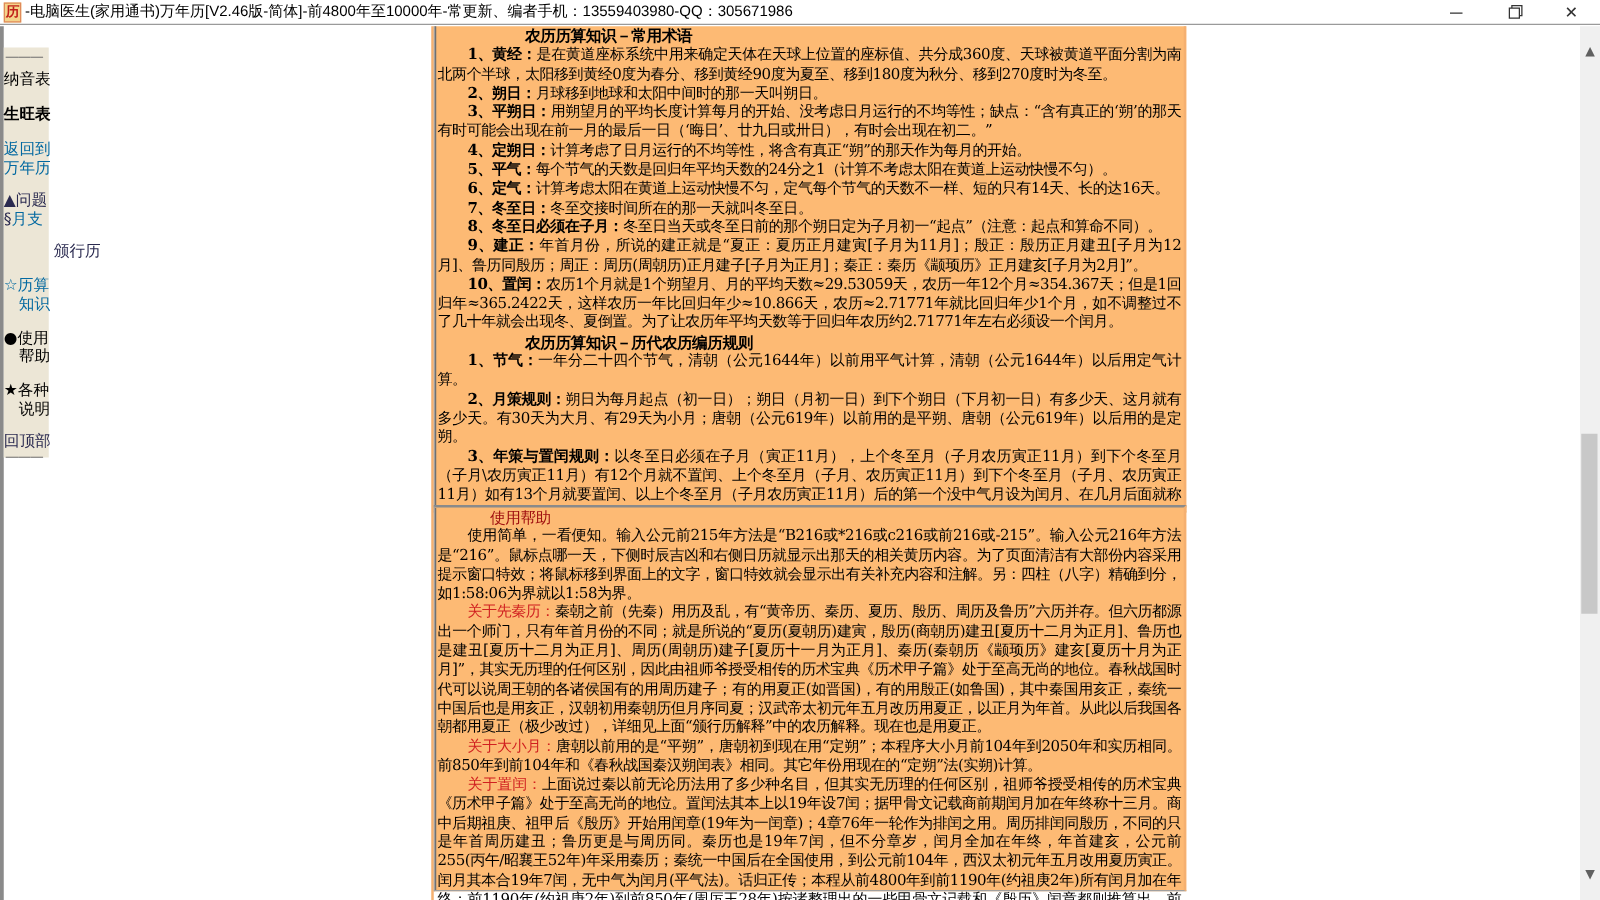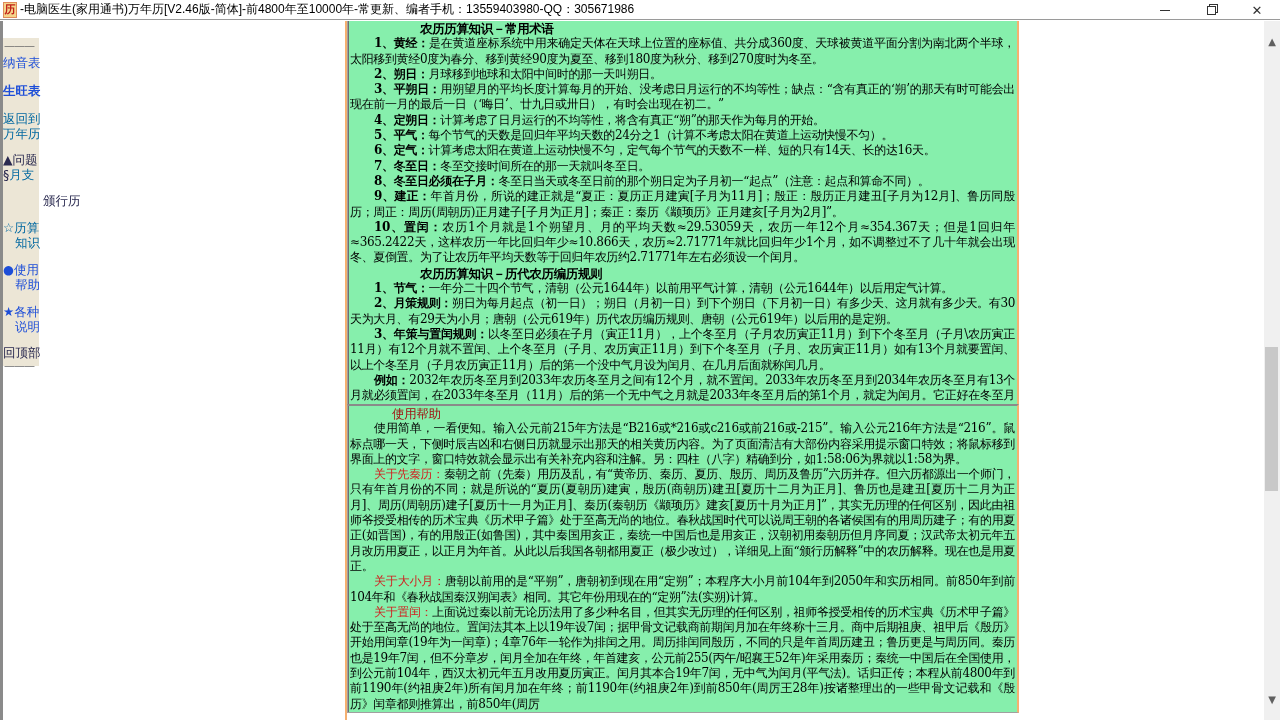--- a/index.html
+++ b/index.html
@@ -16,26 +16,26 @@
   .win-btn.max span { display: block; width: 9px; height: 9px; border: 1px solid #333; box-shadow: 2px -2px 0 -1px #fff, 2px -2px 0 0 #333; }
 
   
   .left-edge { position: absolute; left: 0; top: 21px; width: 3px; height: 699px; background: #8a8a8a; }
 
   
   .sidebar { position: absolute; left: 3px; top: 38px; width: 36px; height: 328px; background: #ece6d6; font-size: 12.5px; line-height: 15px; padding-top: 2px; }
   .sb-dash { color: #6c6c6c; letter-spacing: -1px; font-size: 11px; height: 12px; line-height: 12px; padding-left: 1px; }
   .sb-item { display: block; text-decoration: none; padding-left: 0; cursor: pointer; white-space: nowrap; }
   .sb-item .ln2 { display: block; }
-  .c-blue { color: #1d4ed8; }
+  .c-blue { color: #000000; }
   .c-red { color: #0369a1; }
   .c-dark { color: #2a2a50; }
 
   
-  .panel { position: absolute; left: 347px; width: 672px; background: #86efac; border: 1px solid #a0a0a0; border-right: 2px solid #f5b070; }
+  .panel { position: absolute; left: 347px; width: 602px; background: #fdba74; border: 1px solid #a0a0a0; border-right: 2px solid #f5b070; }
   .panel.top { top: 21px; height: 389px; border-top: none; box-shadow: inset 1px 0 0 #707070; }
   .panel.bottom { top: 404px; height: 309px; border-top: 2px solid #8a8a8a; box-shadow: inset 1px 0 0 #707070; }
   .panel-inner { padding: 0 2px 0 2px; font-family: "DejaVu Serif", serif; font-size: 12px; line-height: 15.3px; color: #000; letter-spacing: -0.35px; }
   .panel-inner p { margin: 0; text-align: justify; }
   .indent { text-indent: 2em; }
   .sec-title { font-weight: bold; padding-left: 70px; font-size: 12.5px; }
   .term { font-weight: bold; }
   .help-title { color: #a01010; padding-left: 42px; font-size: 12.5px; }
   .red-label { color: #d02020; }
   .left-gutter { position: absolute; left: 345px; top: 21px; width: 2px; height: 699px; background: #f5b070; }
@@ -120,21 +120,21 @@
     <p class="indent"><span class="term">5、平气：</span><span>每个节气的天数是回归年平均天数的24分之1（计算不考虑太阳在黄道上运动快慢不匀）。</span></p>
     <p class="indent"><span class="term">6、定气：</span><span>计算考虑太阳在黄道上运动快慢不匀，定气每个节气的天数不一样、短的只有14天、长的达16天。</span></p>
     <p class="indent"><span class="term">7、冬至日：</span><span>冬至交接时间所在的那一天就叫冬至日。</span></p>
     <p class="indent"><span class="term">8、冬至日必须在子月：</span><span>冬至日当天或冬至日前的那个朔日定为子月初一“起点”（注意：起点和算命不同）。</span></p>
     <p class="indent"><span class="term">9、建正：</span><span>年首月份，所说的建正就是“夏正：夏历正月建寅[子月为11月]；殷正：殷历正月建丑[子月为12月]、鲁历同殷历；周正：周历(周朝历)正月建子[子月为正月]；秦正：秦历《颛顼历》正月建亥[子月为2月]”。</span></p>
     <p class="indent"><span class="term">10、置闰：</span><span>农历1个月就是1个朔望月、月的平均天数≈29.53059天，农历一年12个月≈354.367天；但是1回归年≈365.2422天，这样农历一年比回归年少≈10.866天，农历≈2.71771年就比回归年少1个月，如不调整过不了几十年就会出现冬、夏倒置。为了让农历年平均天数等于回归年农历约2.71771年左右必须设一个闰月。</span></p>
 
     <p class="sec-title">农历历算知识－历代农历编历规则</p>
 
     <p class="indent"><span class="term">1、节气：</span><span>一年分二十四个节气，清朝（公元1644年）以前用平气计算，清朝（公元1644年）以后用定气计算。</span></p>
-    <p class="indent"><span class="term">2、月策规则：</span><span>朔日为每月起点（初一日）；朔日（月初一日）到下个朔日（下月初一日）有多少天、这月就有多少天。有30天为大月、有29天为小月；唐朝（公元619年）历代农历编历规则、唐朝（公元619年）以后用的是定朔。</span></p>
+    <p class="indent"><span class="term">2、月策规则：</span><span>朔日为每月起点（初一日）；朔日（月初一日）到下个朔日（下月初一日）有多少天、这月就有多少天。有30天为大月、有29天为小月；唐朝（公元619年）以前用的是平朔、唐朝（公元619年）以后用的是定朔。</span></p>
     <p class="indent"><span class="term">3、年策与置闰规则：</span><span>以冬至日必须在子月（寅正11月），上个冬至月（子月农历寅正11月）到下个冬至月（子月\农历寅正11月）有12个月就不置闰、上个冬至月（子月、农历寅正11月）到下个冬至月（子月、农历寅正11月）如有13个月就要置闰、以上个冬至月（子月农历寅正11月）后的第一个没中气月设为闰月、在几月后面就称闰几月。</span></p>
     <p class="indent"><span class="term">例如：</span><span>2032年农历冬至月到2033年农历冬至月之间有12个月，就不置闰。2033年农历冬至月到2034年农历冬至月有13个月就必须置闰，在2033年冬至月（11月）后的第一个无中气之月就是2033年冬至月后的第1个月，就定为闰月。它正好在冬至月（子月[11月]）后，所以就叫闰子月（闰11月）。</span></p>
   </div>
 </div>
 
 <div class="panel bottom">
   <div class="panel-inner">
     <p class="help-title">使用帮助</p>
     <p class="indent">使用简单，一看便知。输入公元前215年方法是“B216或*216或c216或前216或-215”。输入公元216年方法是“216”。鼠标点哪一天，下侧时辰吉凶和右侧日历就显示出那天的相关黄历内容。为了页面清洁有大部份内容采用提示窗口特效；将鼠标移到界面上的文字，窗口特效就会显示出有关补充内容和注解。另：四柱（八字）精确到分，如1:58:06为界就以1:58为界。</p>
     <p class="indent"><span class="red-label">关于先秦历：</span><span>秦朝之前（先秦）用历及乱，有“黄帝历、秦历、夏历、殷历、周历及鲁历”六历并存。但六历都源出一个师门，只有年首月份的不同；就是所说的“夏历(夏朝历)建寅，殷历(商朝历)建丑[夏历十二月为正月]、鲁历也是建丑[夏历十二月为正月]、周历(周朝历)建子[夏历十一月为正月]、秦历(秦朝历《颛顼历》建亥[夏历十月为正月]”，其实无历理的任何区别，因此由祖师爷授受相传的历术宝典《历术甲子篇》处于至高无尚的地位。春秋战国时代可以说周王朝的各诸侯国有的用周历建子；有的用夏正(如晋国)，有的用殷正(如鲁国)，其中秦国用亥正，秦统一中国后也是用亥正，汉朝初用秦朝历但月序同夏；汉武帝太初元年五月改历用夏正，以正月为年首。从此以后我国各朝都用夏正（极少改过），详细见上面“颁行历解释”中的农历解释。现在也是用夏正。</span></p>

